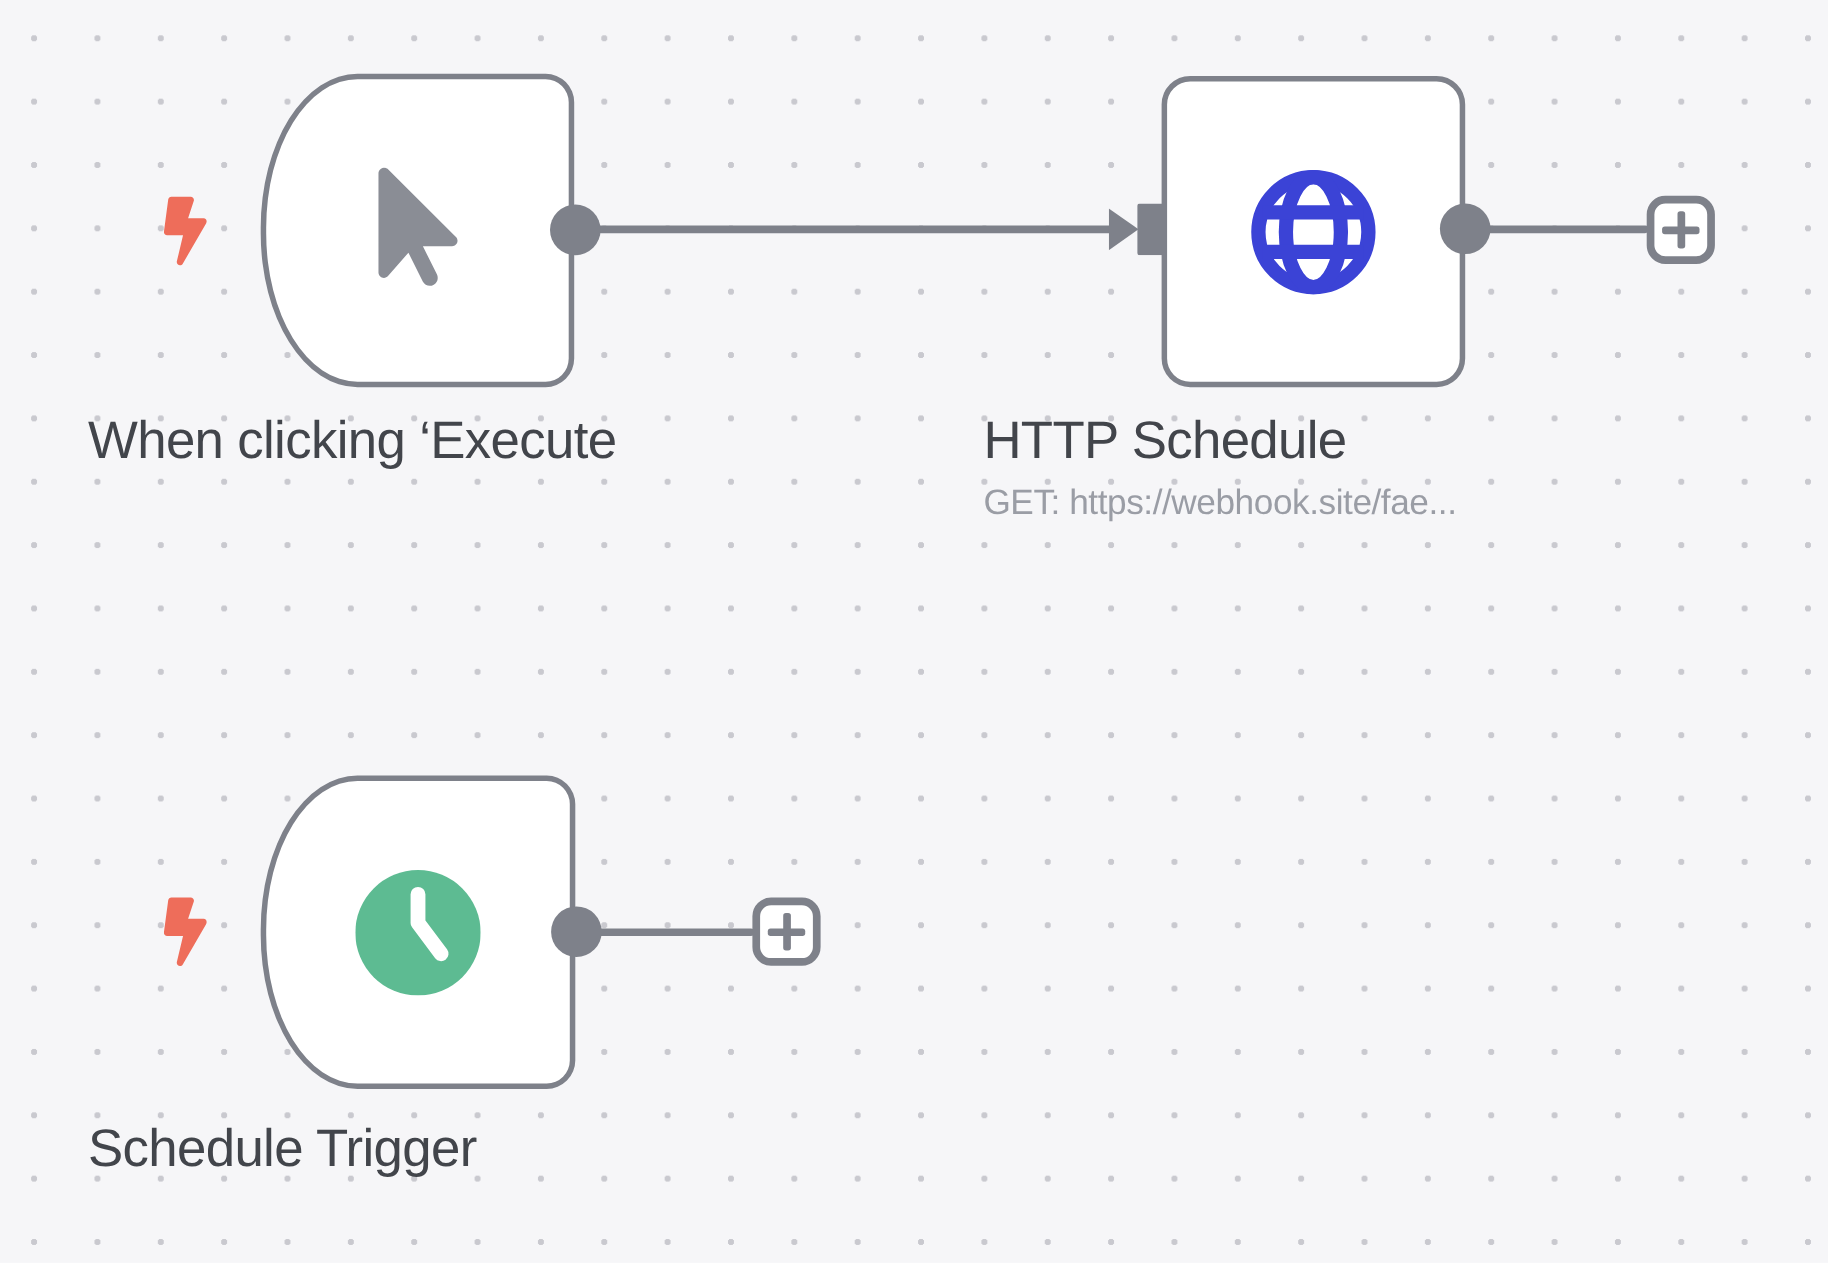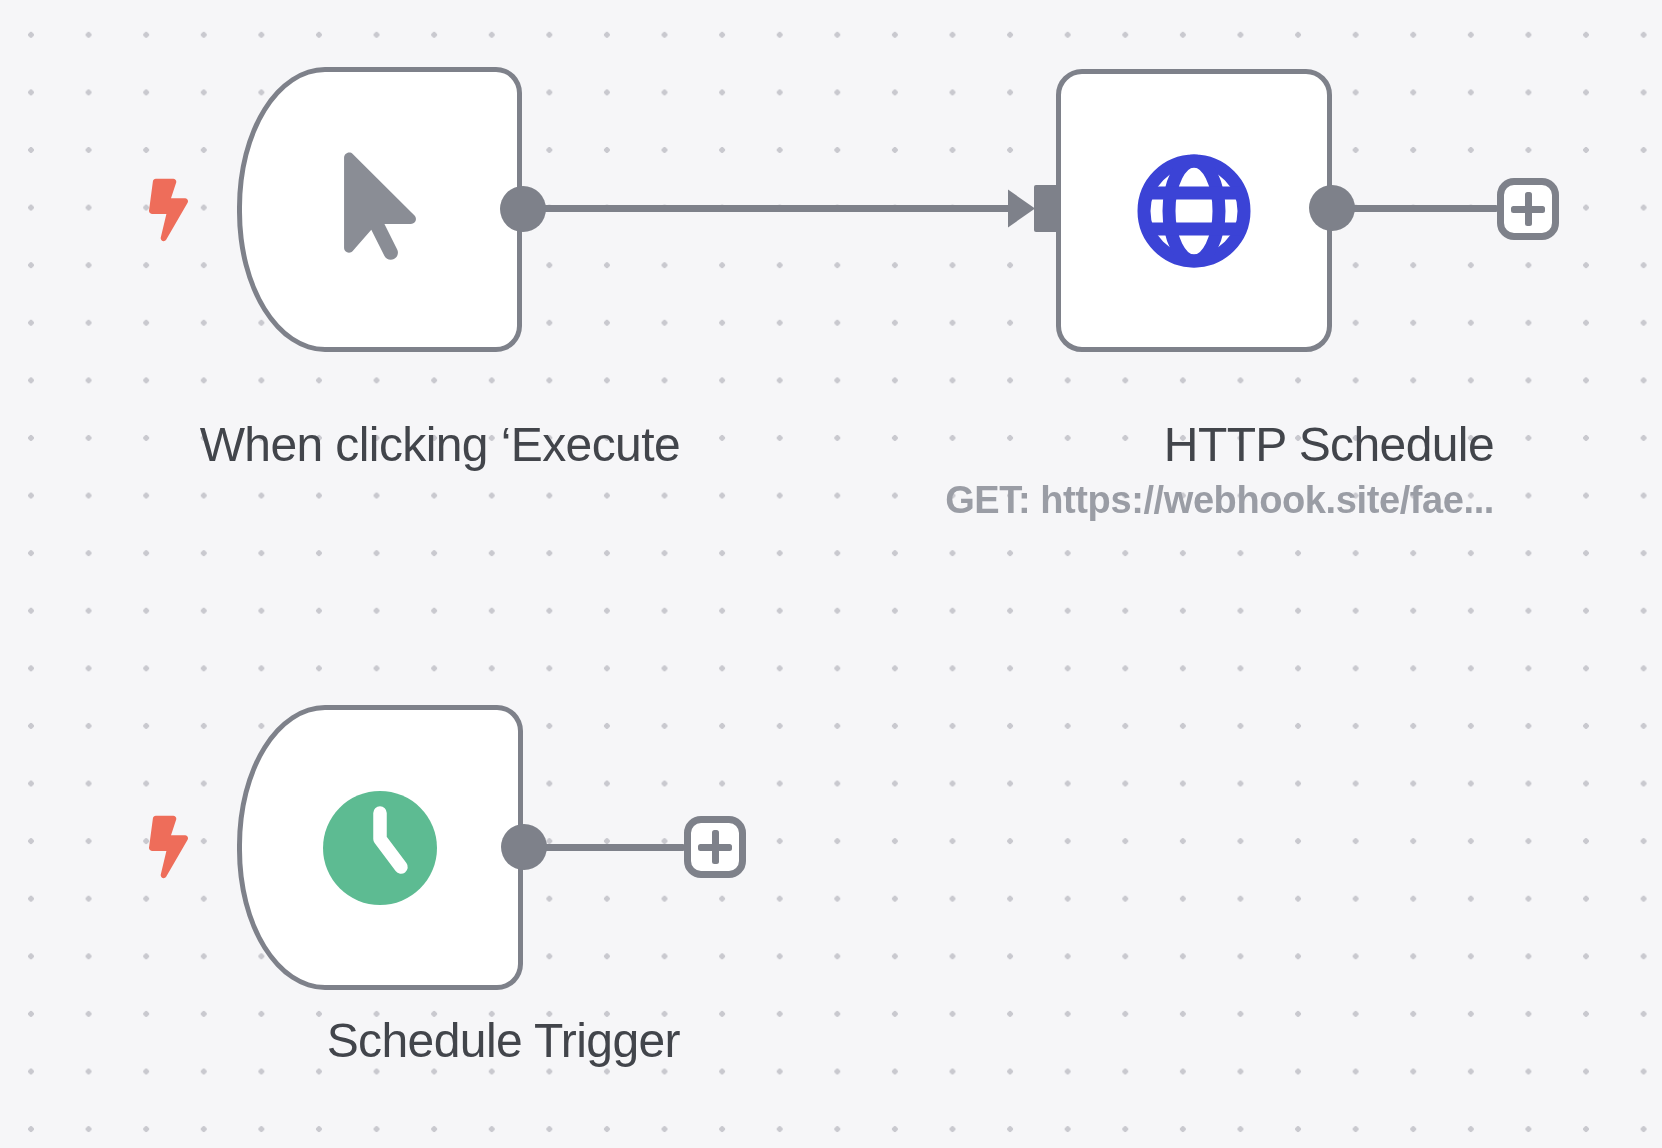--- a/index.html
+++ b/index.html
@@ -45,27 +45,26 @@
   .plus-glyph{ position:relative; width:34px; height:34px; display:block; }
   .plus-glyph::before{
     content:""; position:absolute; left:0; top:13.5px; width:34px; height:7px;
     background:var(--gray); border-radius:2.5px;
   }
   .plus-glyph::after{
     content:""; position:absolute; top:0; left:13.5px; width:7px; height:34px;
     background:var(--gray); border-radius:2.5px;
   }
   .node-label{
-    position:absolute; width:600px; text-align:right;
+    position:absolute; width:600px; text-align:left;
     font-size:48px; line-height:57px; font-weight:500; letter-spacing:-0.6px;
     color:var(--label);
-    margin-top:44px;
   }
   .node-subtitle{
-    font-size:38px; line-height:46px; font-weight:700; letter-spacing:-0.4px;
+    font-size:32px; line-height:46px; font-weight:400; letter-spacing:-0.4px;
     color:var(--subtitle); margin-top:4px;
   }
 </style>
 </head>
 <body>
 
 <div class="canvas">
 
   <div class="conn-line" style="left:523px; top:205px; width:490px;"></div>
   <div class="conn-line" style="left:1332px; top:205px; width:167px;"></div>
@@ -107,21 +106,21 @@
     <div class="node-subtitle">GET: https://webhook.site/fae...</div>
   </div>
 
   <div class="node node-trigger" style="left:237px; top:705px; width:286px; height:285px;">
     <svg class="clock-icon" width="114" height="114" viewBox="-57 -57 114 114">
       <circle r="57"></circle>
       <path d="M0 -35 L0 -9 L21 19" fill="none" stroke="#ffffff" stroke-width="13.5" stroke-linecap="round" stroke-linejoin="round"></path>
     </svg>
   </div>
   <div class="port-out" style="left:501px; top:824px;"></div>
-  <div class="node-label" style="left:80px; top:968px;">
+  <div class="node-label" style="left:80px; top:1016px;">
     <div>Schedule Trigger</div>
   </div>
 
   <div class="add-btn" style="left:1497px; top:178px;">
     <span class="plus-glyph"></span>
   </div>
   <div class="add-btn" style="left:684px; top:816px;">
     <span class="plus-glyph"></span>
   </div>
 

